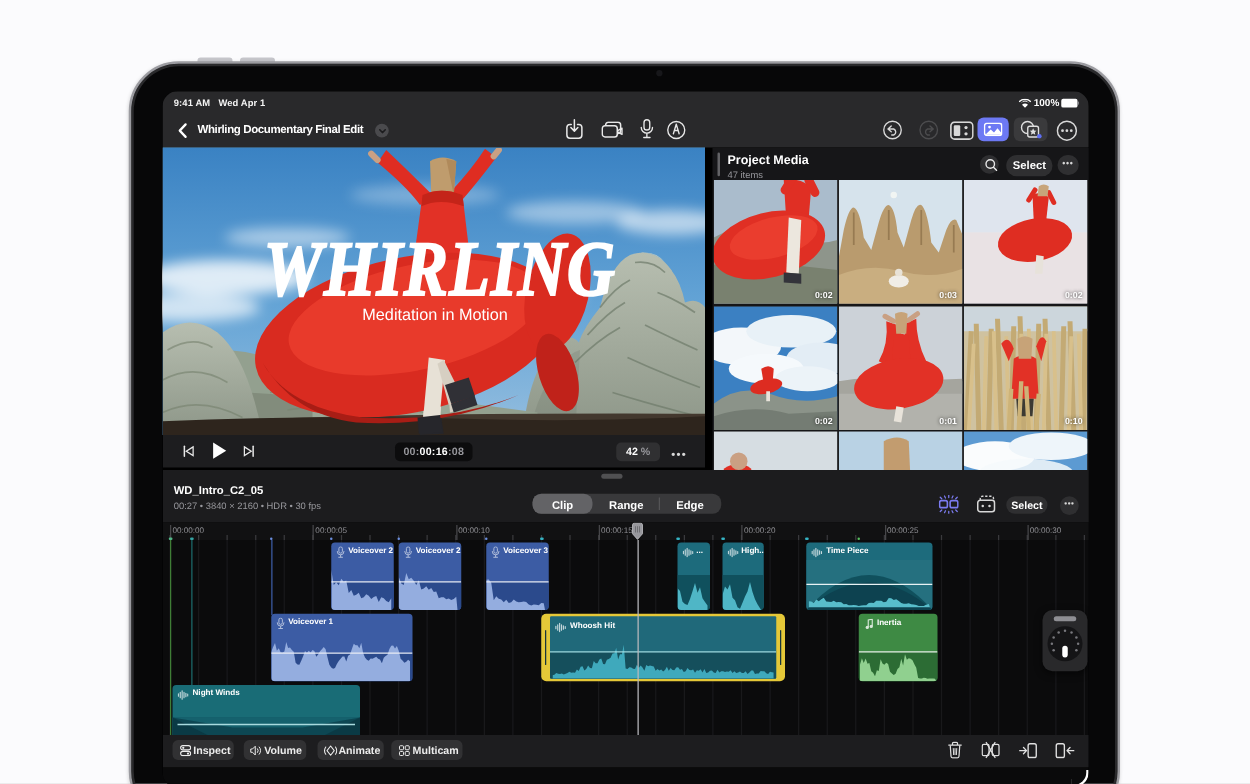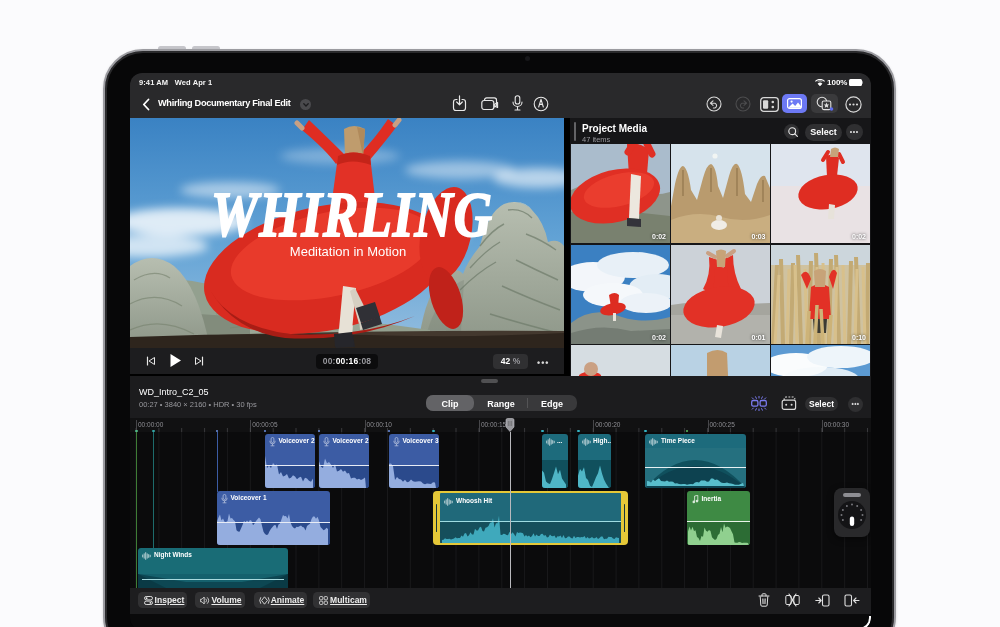--- a/index.html
+++ b/index.html
@@ -29,21 +29,21 @@
   
   #tlhead { left:0; top:303px; width:741px; height:42px; background:#1c1c1e; }
   #ruler { left:0; top:345px; width:741px; height:14px; background:#111112; color:#8e8e93; font-size:6.5px; }
   #tracks { left:0; top:359px; width:741px; height:156px; background:#0b0b0c; overflow:hidden; }
   #botbar { left:0; top:515px; width:741px; height:26px; background:#1d1d1f; }
   #below { left:0; top:541px; width:741px; height:16px; background:#0a0a0b; }
   .seg { position:absolute; color:#fff; font-size:9px; font-weight:600; text-align:center; }
   .clip { position:absolute; border-radius:3px; overflow:hidden; }
   .cliplab { position:absolute; left:4px; top:4px; color:#fff; font-size:6.5px; font-weight:600; white-space:nowrap; }
   .bbtn { position:absolute; height:16px; background:#313133; border-radius:4.5px; color:#ececec;
-          font-size:8.5px; font-weight:600; line-height:16px; text-align:center;text-decoration:underline; }
+          font-size:8.5px; font-weight:600; line-height:16px; text-align:center; }
   .rlab { position:absolute; top:3px; }
   svg { display:block; }
   .thsvg { position:absolute; left:0; top:0; }
 </style>
 </head>
 <body>
 <div id="stage">
   <div class="abs" id="btn1"></div>
   <div class="abs" id="btn2"></div>
   <div class="abs" id="device"></div>
@@ -339,21 +339,21 @@
     <div class="abs" style="left:654px;top:51px;width:15px;height:15px;border-radius:50%;background:#2f2f31;"></div>
     <svg class="abs" style="left:657.5px;top:54px;" width="10" height="10" viewBox="0 0 10 10">
       <circle cx="4.2" cy="4.2" r="3.4" stroke="#e8e8e8" stroke-width="1.1" fill="none"></circle>
       <path d="M6.8 6.8 L9.4 9.4" stroke="#e8e8e8" stroke-width="1.1" stroke-linecap="round"></path>
     </svg>
     <div class="abs" style="left:675px;top:50.5px;width:37px;height:17px;background:#2f2f31;border-radius:8.5px;color:#fff;font-size:9px;font-weight:600;text-align:center;line-height:17px;">Select</div>
     <div class="abs" style="left:716px;top:50.5px;width:16.5px;height:16.5px;background:#2f2f31;border-radius:50%;color:#d8d8d8;font-size:7px;font-weight:700;text-align:center;line-height:16px;letter-spacing:.5px;">•••</div>
 
     <div class="abs" id="tlhead"></div>
     <div class="abs" style="left:351px;top:306px;width:17px;height:4px;border-radius:2px;background:#505052;"></div>
-    <div class="abs" style="left:9px;top:314px;color:#fff;font-size:9px;font-weight:400;">WD_Intro_C2_05</div>
+    <div class="abs" style="left:9px;top:314px;color:#fff;font-size:9px;font-weight:700;">WD_Intro_C2_05</div>
     <div class="abs" style="left:9px;top:327px;color:#98989d;font-size:7.5px;">00:27 • 3840 × 2160 • HDR • 30 fps</div>
     <div class="abs" style="left:296px;top:322px;width:151px;height:16px;background:#39393b;border-radius:7px;"></div>
     <div class="abs" style="left:296px;top:322px;width:48px;height:16px;background:#636366;border-radius:7px;"></div>
     <div class="abs seg" style="left:296px;top:326px;width:48px;">Clip</div>
     <div class="abs seg" style="left:347px;top:326px;width:48px;">Range</div>
     <div class="abs seg" style="left:398px;top:326px;width:48px;">Edge</div>
     <div class="abs" style="left:396.5px;top:325px;width:1px;height:10px;background:#545456;"></div>
 
     <svg class="abs" style="left:621px;top:323px;" width="16" height="15" viewBox="0 0 16 15">
       <rect x="0.7" y="4.5" width="6.2" height="5.6" rx="1.4" stroke="#7b7bf0" stroke-width="1.3" fill="none"></rect>

